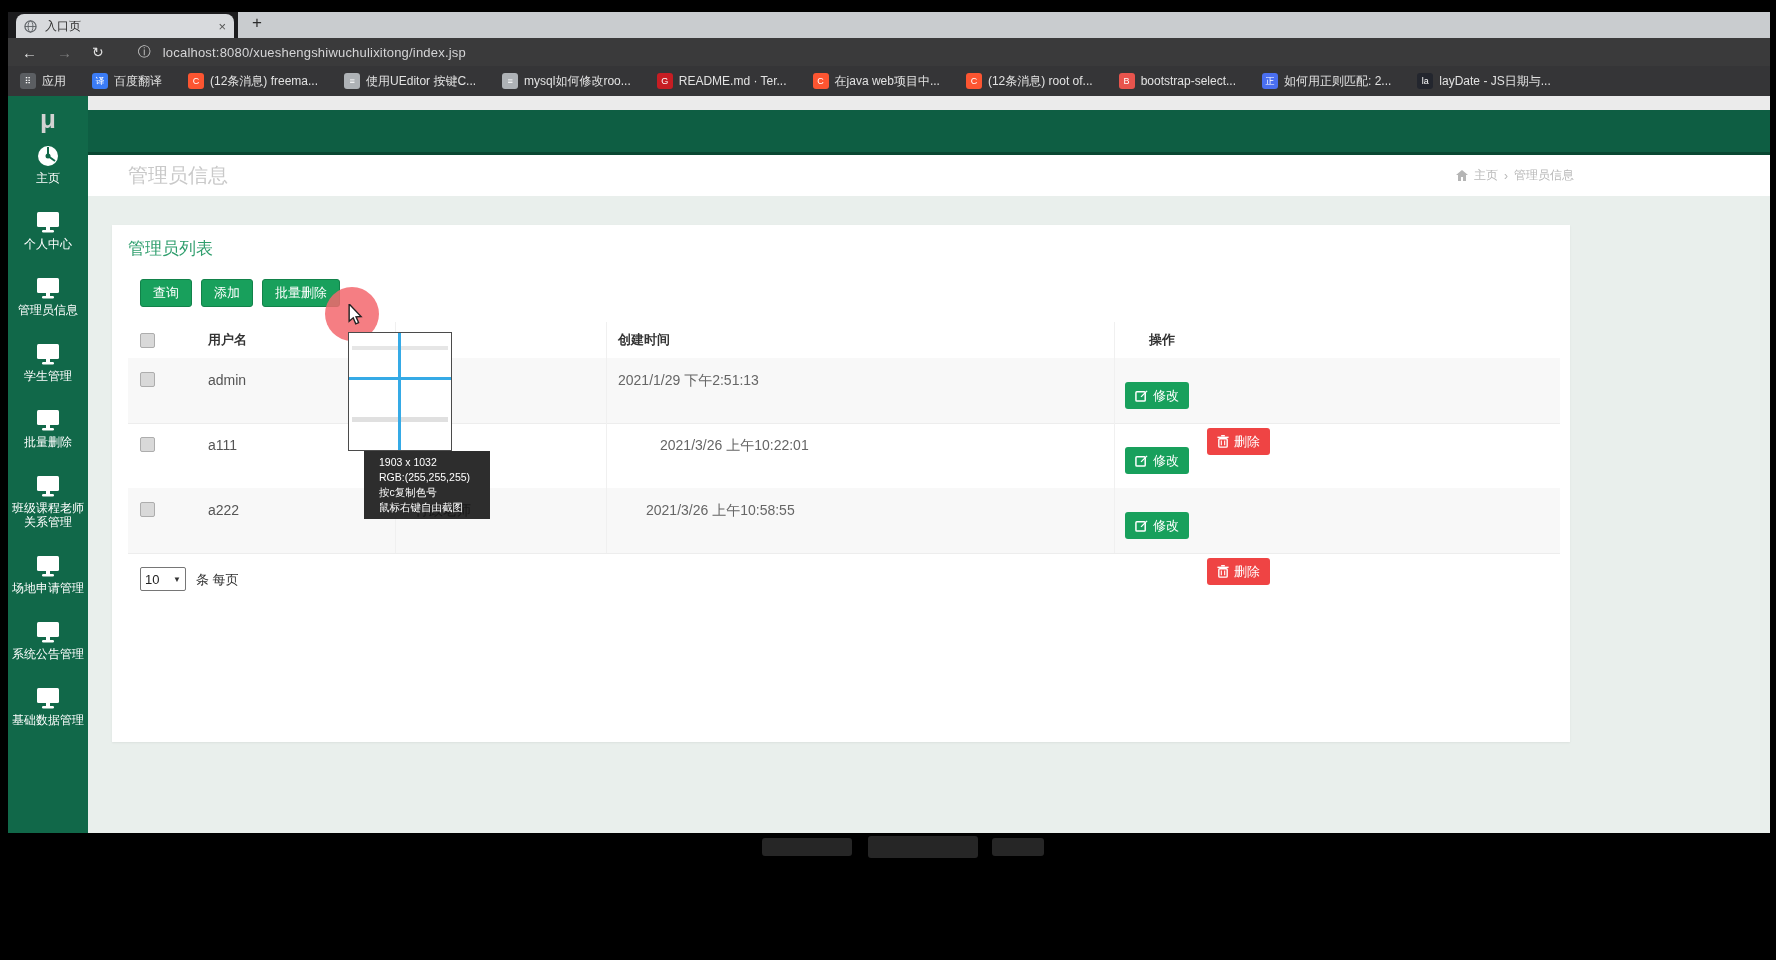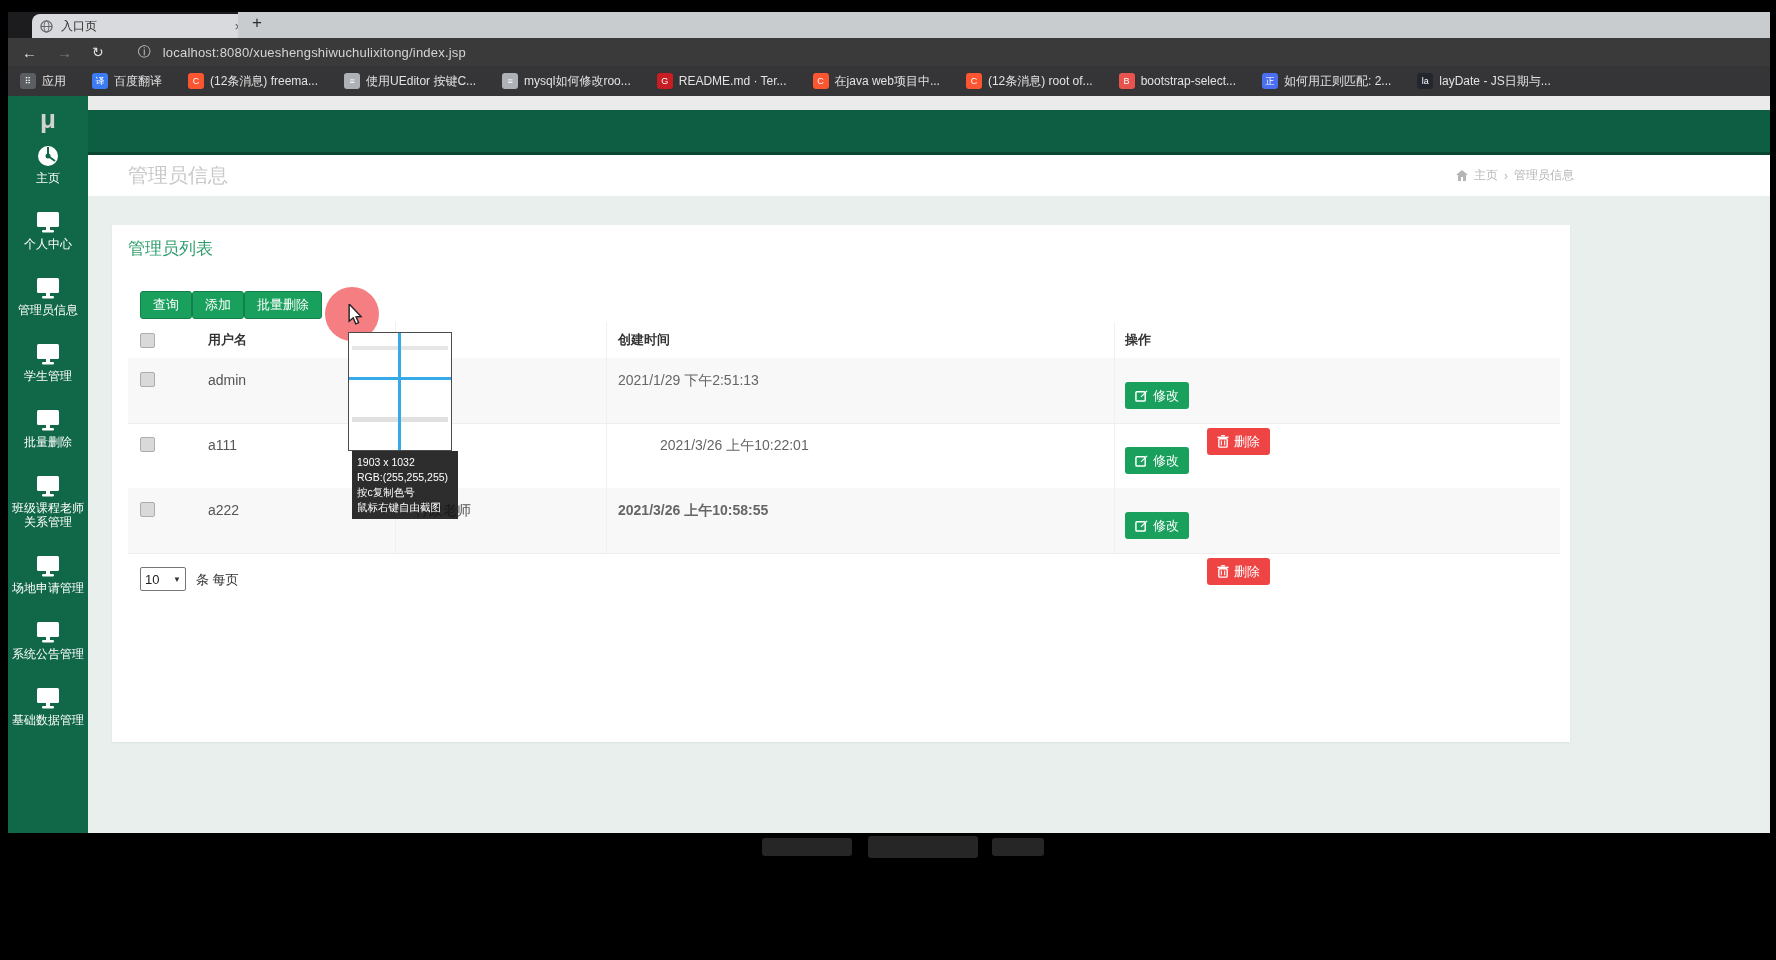--- a/index.html
+++ b/index.html
@@ -3,21 +3,21 @@
 <meta charset="utf-8">
 <style>
   html,body{margin:0;padding:0;background:#000;}
   .screen{position:relative;width:1776px;height:960px;background:#000;overflow:hidden;
           font-family:"Liberation Sans","DejaVu Sans",sans-serif;}
 
   
   .browser{position:absolute;left:8px;top:12px;width:1762px;height:821px;background:#3a3a3b;}
   .tabstrip{position:absolute;left:0;top:0;width:100%;height:26px;background:#1c1c1e;}
   .tab{position:absolute;left:8px;top:2px;width:218px;height:24px;background:#d8dadd;
-       border-radius:8px 8px 0 0;display:flex;align-items:center;padding:0 8px;box-sizing:border-box;margin-left:16px;}
+       border-radius:8px 8px 0 0;display:flex;align-items:center;padding:0 8px;box-sizing:border-box;}
   .tab-title{font-size:12px;color:#2e2e2e;margin-left:8px;flex:1;white-space:nowrap;overflow:hidden;}
   .tab-close{font-size:13px;color:#555;cursor:default;}
   .tabrest{position:absolute;left:230px;top:0;right:0;height:26px;background:#c9cccf;}
   .newtab{position:absolute;left:14px;top:1px;font-size:17px;color:#2b2b2b;}
   .toolbar{position:absolute;left:0;top:26px;width:100%;height:28px;background:#3a3a3b;
            display:flex;align-items:center;padding-left:14px;box-sizing:border-box;gap:20px;}
   .nav-back{color:#e4e4e4;font-size:15px;}
   .nav-fwd{color:#7d7d7d;font-size:15px;}
   .nav-reload{color:#e0e0e0;font-size:14px;}
   .url-info{color:#c9c9c9;font-size:13px;margin-left:14px;}
@@ -45,21 +45,21 @@
           border-bottom:3px solid #094732;box-shadow:0 4px 0 rgba(210,232,240,.55);}
   .pageheader{position:absolute;left:80px;right:0;top:59px;height:41px;background:#fff;}
   .pagetitle{position:absolute;left:40px;top:0;line-height:41px;font-size:20px;color:#c9c9c9;}
   .breadcrumb{position:absolute;right:196px;top:0;height:41px;display:flex;align-items:center;
               gap:6px;font-size:12px;color:#b8b8b8;}
 
   
   .card{position:absolute;left:104px;top:129px;width:1458px;height:517px;background:#fff;
         box-shadow:0 1px 2px rgba(0,0,0,.06);}
   .cardtitle{position:absolute;left:16px;top:12px;font-size:17px;color:#2f9e6d;}
-  .btnrow{position:absolute;left:28px;top:66px;display:flex;}
+  .btnrow{position:absolute;left:28px;top:54px;display:flex;gap:9px;}
   .gbtn{height:28px;background:#18a05c;border:1px solid #12824a;border-radius:3px;color:#fff;
         font-size:13px;display:flex;align-items:center;justify-content:center;padding:0 12px;box-sizing:border-box;}
   .cursor-hl{position:absolute;left:213px;top:62px;width:54px;height:54px;border-radius:50%;
              background:rgba(243,103,109,.85);}
   .cursor-arrow{position:absolute;left:22px;top:17px;}
 
   .thead{position:absolute;left:16px;right:10px;top:97px;height:36px;border-bottom:1px solid #e3e3e3;}
   .th{position:absolute;top:0;line-height:36px;font-size:13px;font-weight:bold;color:#333;}
   .trow{position:absolute;left:16px;right:10px;height:65px;text-align:right;}
   .trow.stripe{background:#f8f8f8;}
@@ -82,22 +82,22 @@
   .pagesel .caret{font-size:8px;color:#333;}
   .pagesuffix{position:absolute;left:84px;top:346px;font-size:13px;color:#333;}
 
   
   .magnifier{position:absolute;left:340px;top:236px;width:104px;height:119px;background:#fff;
              border:1px solid #4b4b4b;box-sizing:border-box;}
   .mag-gline1{position:absolute;left:3px;right:3px;top:13px;height:4px;background:#e6e6e6;}
   .mag-gline2{position:absolute;left:3px;right:3px;top:84px;height:5px;background:#e0e0e0;}
   .mag-hline{position:absolute;left:0;right:0;top:44px;height:3px;background:#35aae6;}
   .mag-vline{position:absolute;left:49px;top:0;bottom:0;width:3px;background:#35aae6;}
-  .tip{position:absolute;left:344px;top:355px;width:106px;background:rgba(16,16,16,.88);
-       color:#fff;font-size:10.5px;line-height:15px;padding:4px 5px;box-sizing:border-box;}
+  .tip{position:absolute;left:356px;top:355px;width:126px;background:rgba(16,16,16,.88);
+       color:#fff;font-size:10.5px;line-height:15px;padding:4px 15px;box-sizing:border-box;}
 
   .wm{position:absolute;background:#262626;border-radius:3px;}
 </style>
 </head>
 <body>
 
 <div class="screen">
   <div class="browser">
 
     <div class="tabstrip">
@@ -297,21 +297,21 @@
           <div class="gbtn">查询</div>
           <div class="gbtn">添加</div>
           <div class="gbtn">批量删除</div>
         </div>
 
         <div class="thead">
           <span class="checkbox"></span>
           <span class="th" style="left:80px;">用户名</span>
           <span class="th" style="left:287px;"></span>
           <span class="th" style="left:490px;">创建时间</span>
-          <span class="th" style="left:997px;">操作</span>
+          <span class="th" style="left:1021px;">操作</span>
         </div>
 
         <div class="trow stripe" style="top:133px;">
           <span class="checkbox"></span>
           <span class="cell" style="left:80px;">admin</span>
           <span class="cell" style="left:287px;"></span>
           <span class="cell date" style="left:490px;">2021/1/29 下午2:51:13</span>
           <span class="actbtn edit">
             <svg width="13" height="13" viewBox="0 0 14 14">
                 <rect x="1" y="3" width="10" height="10" rx="1" fill="none" stroke="#fff" stroke-width="1.6"></rect>
@@ -354,21 +354,21 @@
               </svg>
             <span>删除</span>
           </span>
         </div>
         <div class="rowsep" style="top:263px;"></div>
 
         <div class="trow stripe" style="top:263px;">
           <span class="checkbox"></span>
           <span class="cell" style="left:80px;">a222</span>
           <span class="cell" style="left:287px;">行政老师</span>
-          <span class="cell date" style="left:490px;font-weight:bold;">2021/3/26 上午10:58:55</span>
+          <span class="cell date" style="left:518px;">2021/3/26 上午10:58:55</span>
           <span class="actbtn edit">
             <svg width="13" height="13" viewBox="0 0 14 14">
                 <rect x="1" y="3" width="10" height="10" rx="1" fill="none" stroke="#fff" stroke-width="1.6"></rect>
                 <path d="M6 8 L12.5 1.5 L13.5 2.5 L7 9 Z" fill="#fff"></path>
               </svg>
             <span>修改</span>
           </span>
           <span class="actbtn del">
             <svg width="12" height="13" viewBox="0 0 12 14">
                 <rect x="1.5" y="4" width="9" height="9" rx="1" fill="none" stroke="#fff" stroke-width="1.5"></rect>

